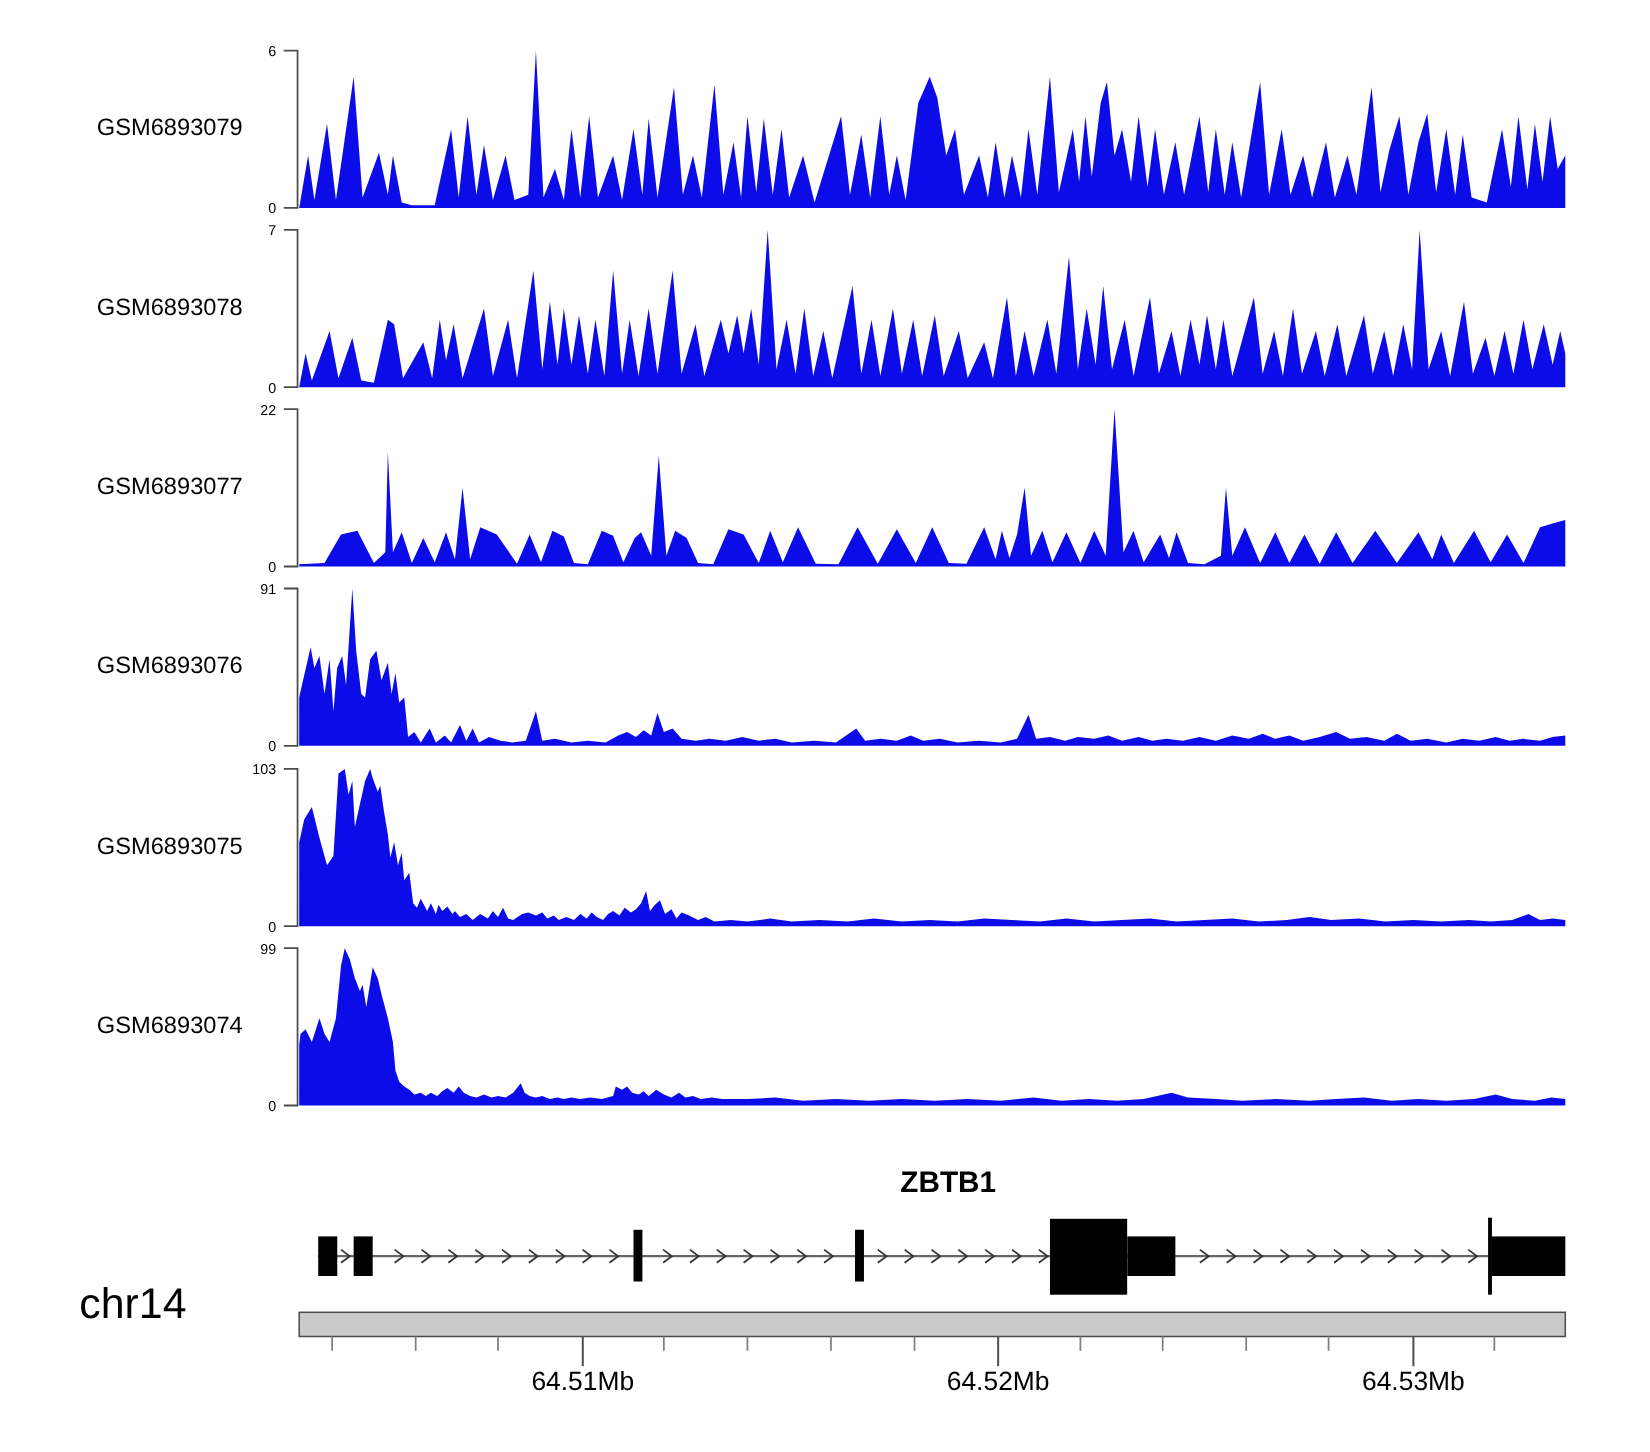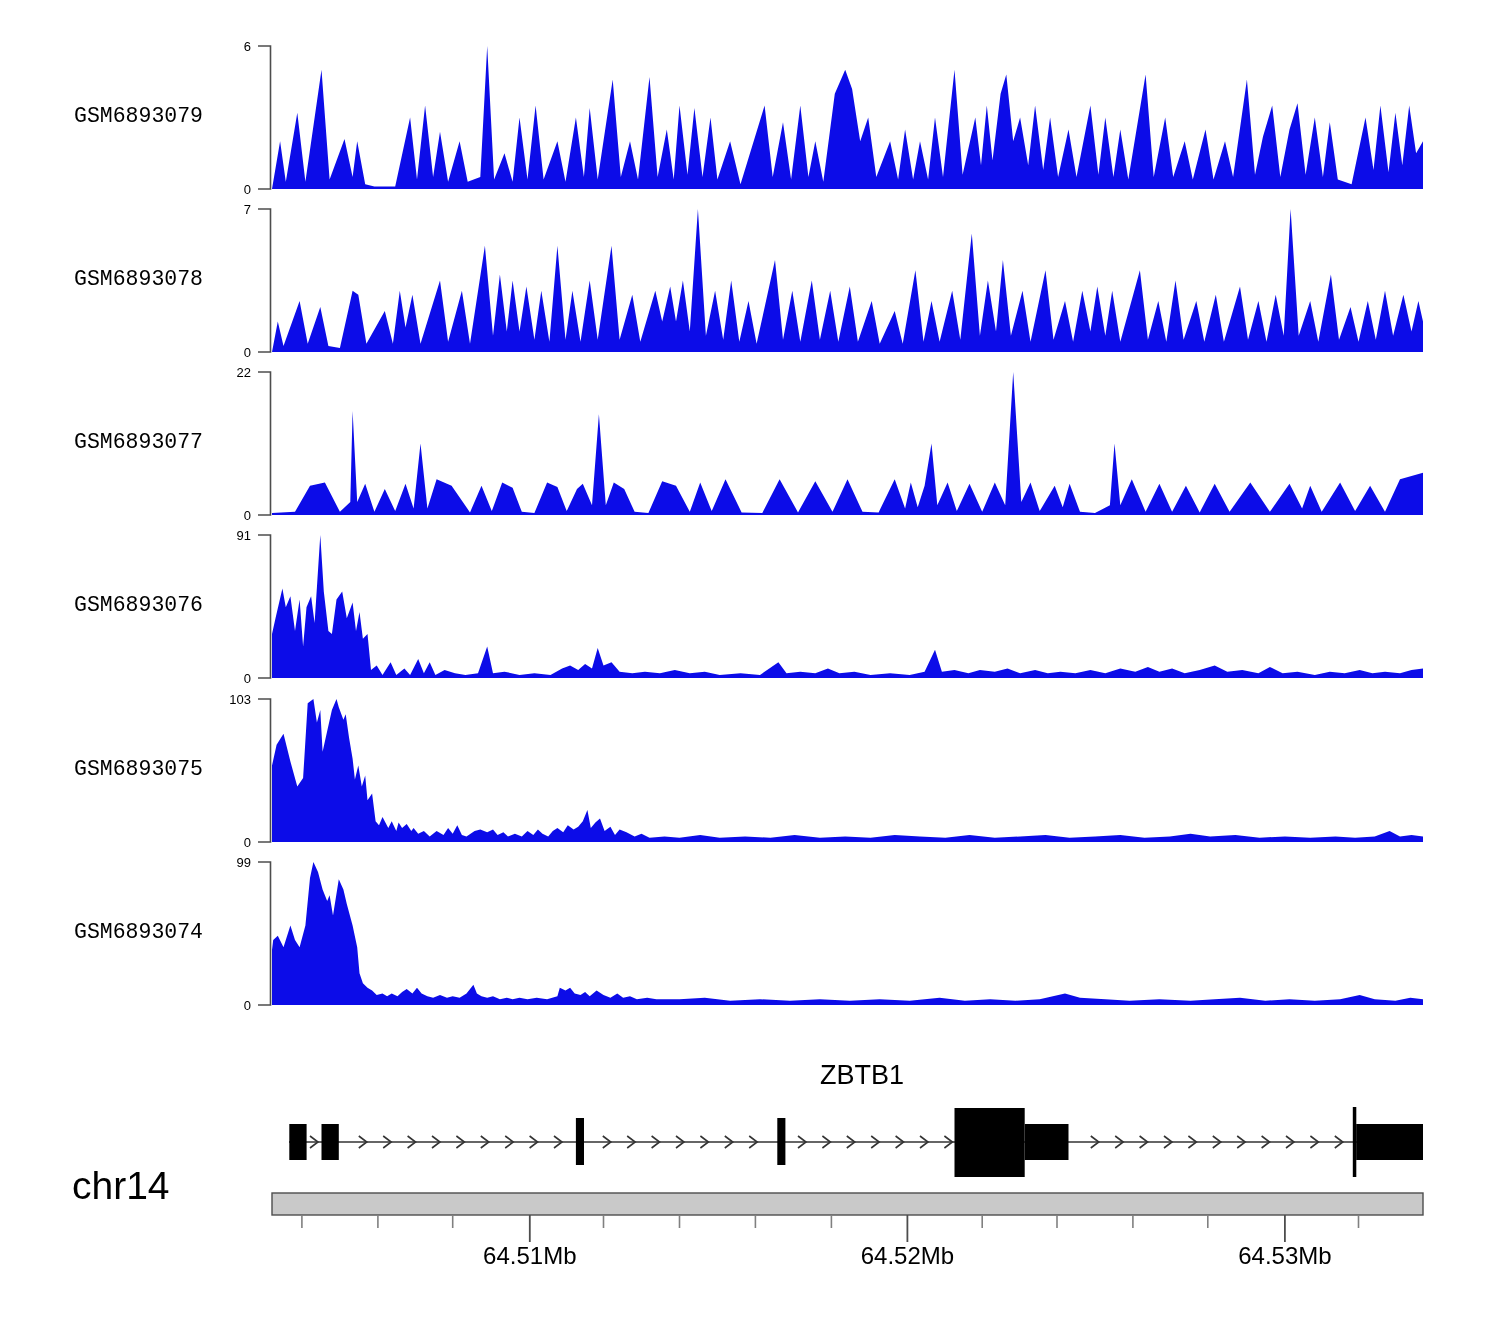--- a/index.html
+++ b/index.html
@@ -1,22 +1,22 @@
 <!DOCTYPE html>
 <html><head>
 <meta charset="utf-8">
 <style>
   html,body{margin:0;padding:0;background:#ffffff;}
   .figure{position:relative;width:1500px;height:1320px;background:#ffffff;overflow:hidden;
           font-family:"Liberation Sans","DejaVu Sans",sans-serif;}
   #chart-svg{position:absolute;left:0;top:0;}
   #chart-svg text{font-family:"Liberation Sans","DejaVu Sans",sans-serif;}
-  .tlabel{position:absolute;left:74px;font-size:21.5px;color:#000;white-space:nowrap;font-family:Liberation Mono, monospace;}
+  .tlabel{position:absolute;left:88px;font-size:21.5px;color:#000;white-space:nowrap;}
   .gene-name{position:absolute;left:862px;top:1060px;transform:translateX(-50%);
-             font-size:27px;color:#000;}
+             font-size:27px;color:#000;font-weight:bold;}
   .chrom-label{position:absolute;left:72px;top:1164px;font-size:39px;color:#000;}
 </style>
 </head>
 <body>
 
 <div class="figure">
   <svg id="chart-svg" width="1500" height="1320" viewBox="0 0 1500 1320">
       <path d="M258 46 H270.5 V189 H258" fill="none" stroke="#4D4D4D" stroke-width="1.6"></path>
       <text x="251" y="51" text-anchor="end" font-size="13" fill="#000">6</text>
       <text x="251" y="194" text-anchor="end" font-size="13" fill="#000">0</text>

